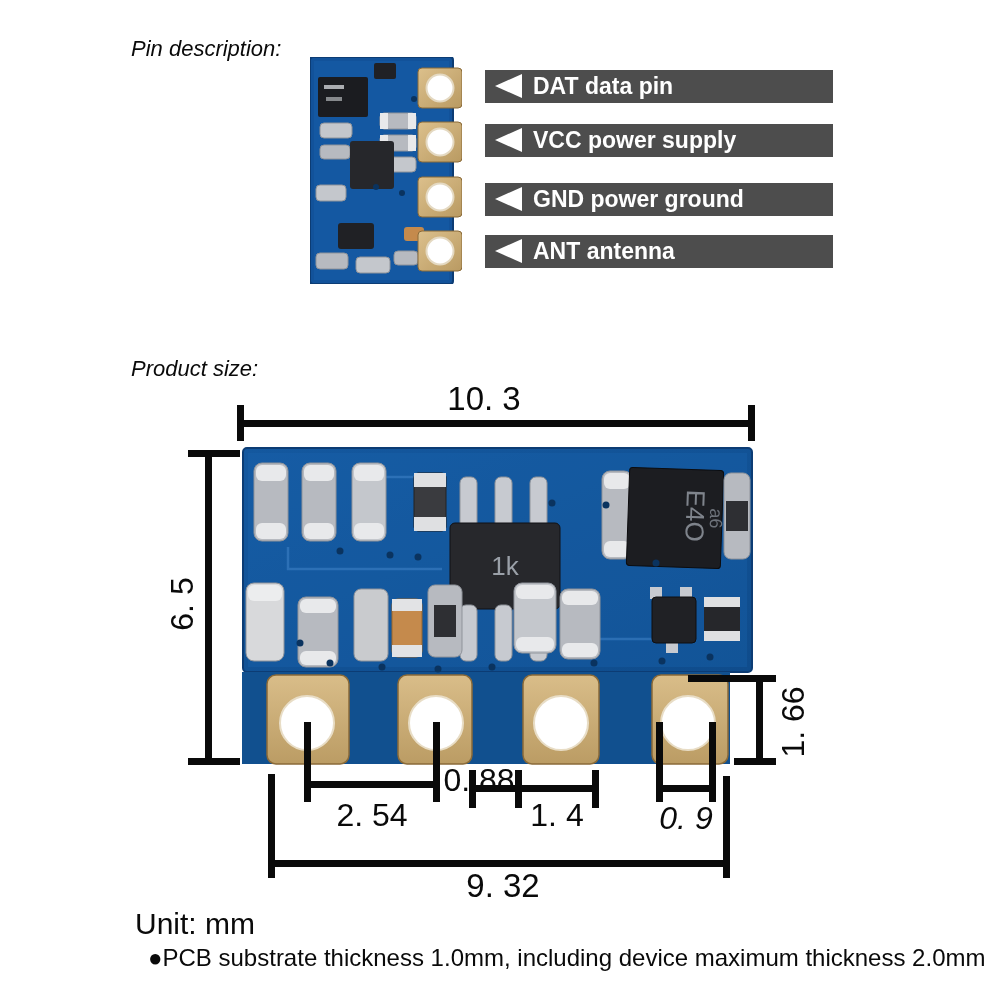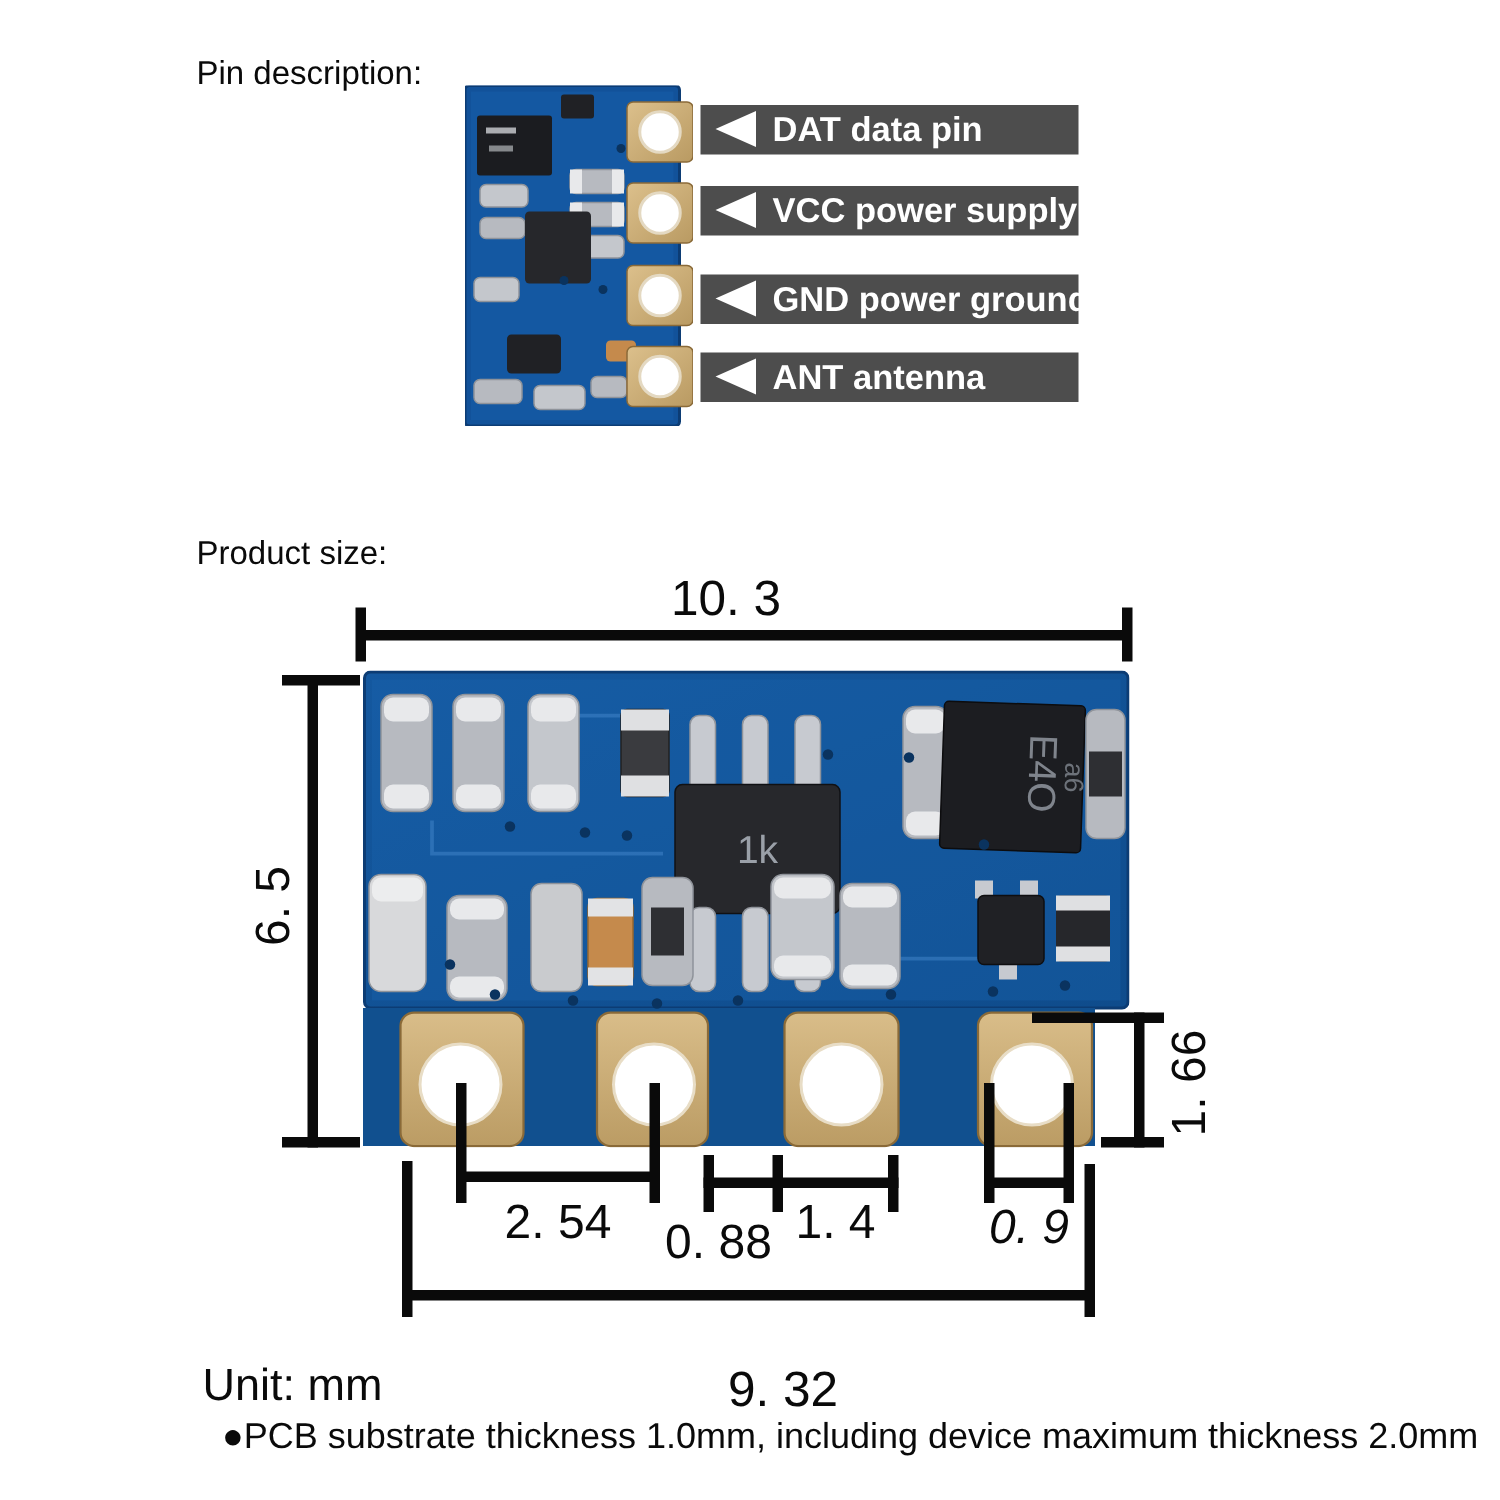--- a/index.html
+++ b/index.html
@@ -1,24 +1,24 @@
 <!DOCTYPE html>
 <html><head>
 <meta charset="utf-8">
 <style>
   html,body{margin:0;padding:0;background:#ffffff;}
   .stage{
     position:relative;width:1000px;height:1000px;background:#ffffff;
     font-family:"Liberation Sans",sans-serif;color:#0a0a0a;overflow:hidden;
   }
-  .heading{position:absolute;font-size:22px;color:#0a0a0a;white-space:nowrap;}
+  .heading{position:absolute;font-size:22px;color:#0a0a0a;white-space:nowrap;font-style:italic;}
   .unit{position:absolute;font-size:30px;color:#0a0a0a;white-space:nowrap;}
   .note{position:absolute;font-size:24px;color:#0a0a0a;white-space:nowrap;}
   
-  .pin-bar{position:absolute;left:467px;width:252px;height:33px;background:#4d4d4d;}
+  .pin-bar{position:absolute;left:485px;width:324px;height:33px;background:#4d4d4d;padding-left:24px;}
   .pin-bar .tri{position:absolute;left:10px;top:4px;width:0;height:0;
     border-top:12px solid transparent;border-bottom:12px solid transparent;
     border-right:27px solid #ffffff;}
   .pin-bar .lbl{position:absolute;left:48px;top:0;height:33px;line-height:33px;
     color:#ffffff;font-size:23px;font-weight:bold;white-space:nowrap;}
   
   .dim{position:absolute;background:#0a0a0a;}
   .dlabel{position:absolute;font-size:32px;color:#0a0a0a;white-space:nowrap;
     transform:translate(-50%,-50%);}
   .dlabel.big{font-size:33px;}
@@ -235,29 +235,29 @@
 
   <div class="dim" style="left:304px;top:722px;width:7px;height:80px;"></div>
   <div class="dim" style="left:433px;top:722px;width:7px;height:80px;"></div>
   <div class="dim" style="left:304px;top:781px;width:136px;height:7px;"></div>
   <div class="dlabel" style="left:372px;top:815px;">2. 54</div>
 
   <div class="dim" style="left:469px;top:770px;width:7px;height:38px;"></div>
   <div class="dim" style="left:515px;top:770px;width:7px;height:38px;"></div>
   <div class="dim" style="left:592px;top:770px;width:7px;height:38px;"></div>
   <div class="dim" style="left:469px;top:785px;width:130px;height:7px;"></div>
-  <div class="dlabel" style="left:479px;top:828px;">0. 88</div>
+  <div class="dlabel" style="left:479px;top:780px;">0. 88</div>
   <div class="dlabel" style="left:557px;top:815px;">1. 4</div>
 
   <div class="dim" style="left:656px;top:722px;width:7px;height:80px;"></div>
   <div class="dim" style="left:709px;top:722px;width:7px;height:80px;"></div>
   <div class="dim" style="left:656px;top:785px;width:60px;height:7px;"></div>
   <div class="dlabel" style="left:686px;top:818px;font-style:italic;">0. 9</div>
 
   <div class="dim" style="left:268px;top:774px;width:7px;height:104px;"></div>
   <div class="dim" style="left:723px;top:776px;width:7px;height:102px;"></div>
   <div class="dim" style="left:268px;top:860px;width:462px;height:7px;"></div>
-  <div class="dlabel big" style="left:522px;top:886px;margin-top:40px;">9. 32</div>
+  <div class="dlabel big" style="left:503px;top:886px;">9. 32</div>
 
   <div class="unit" style="left:135px;top:897px;margin-top:10px;">Unit: mm</div>
   <div class="note" style="left:148px;top:944px;">●PCB substrate thickness 1.0mm, including device maximum thickness 2.0mm</div>
 
 </div>
 
 </body></html>

